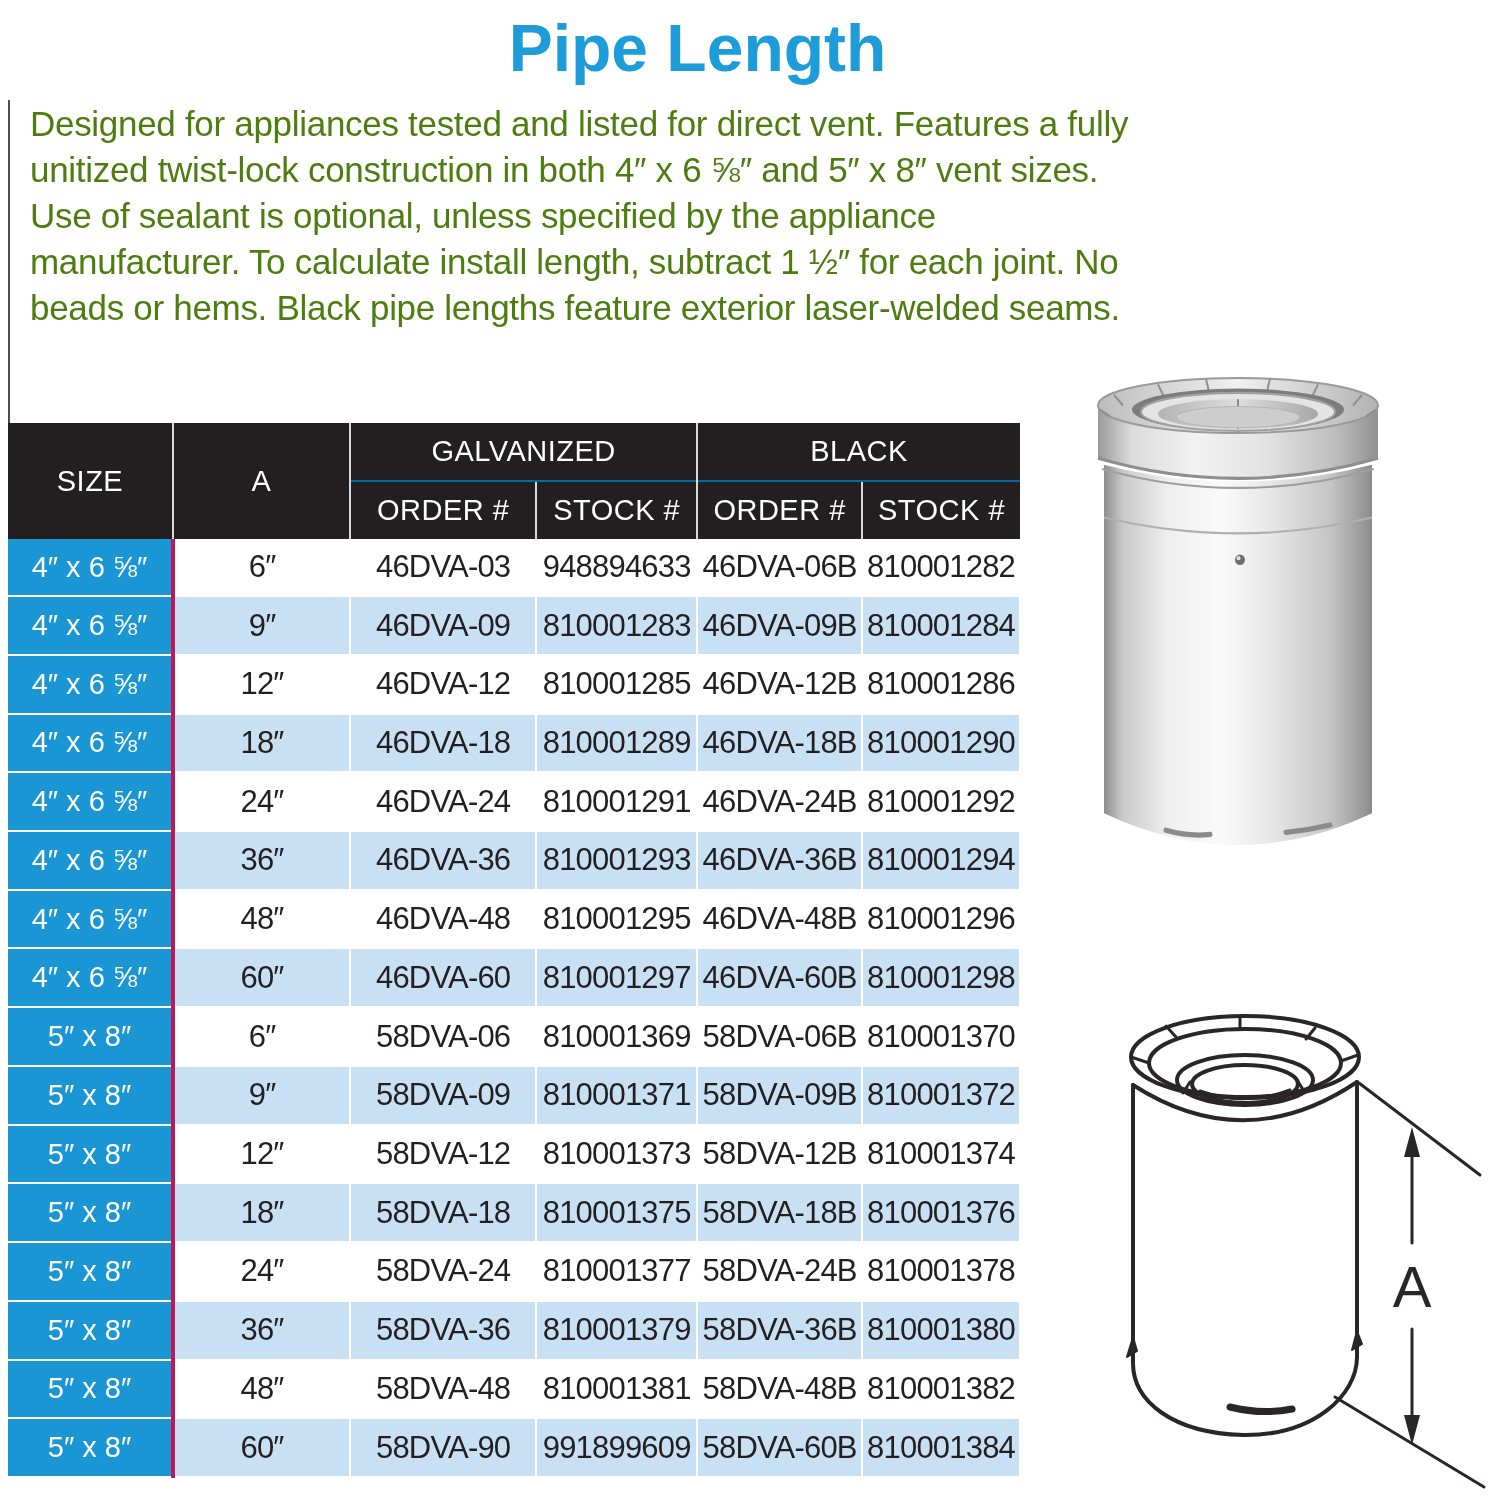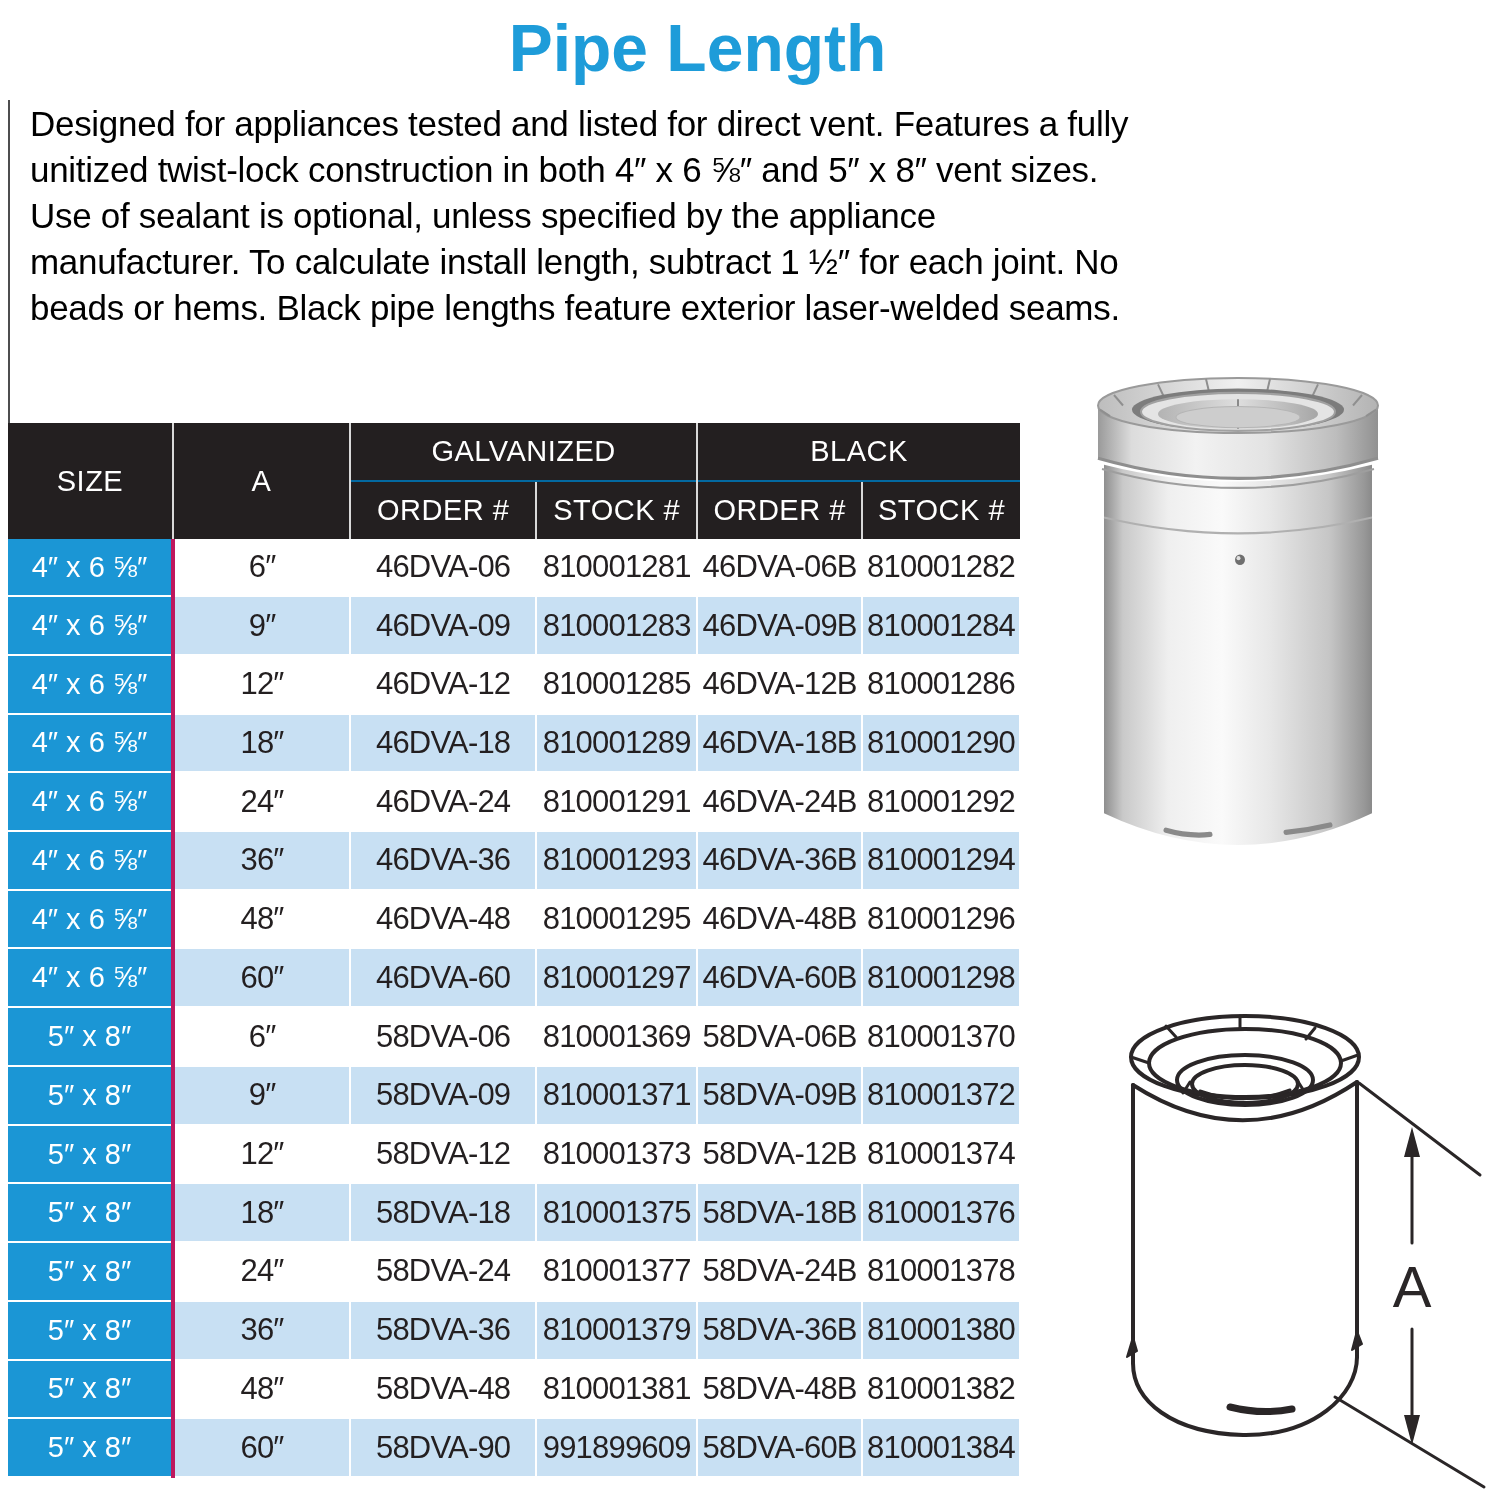--- a/index.html
+++ b/index.html
@@ -11,21 +11,21 @@
   
   .title { position:absolute; top:10px; left:0; width:1395px; text-align:center;
            font-size:66px; font-weight:600; color:#1E9CD9; letter-spacing:0px; }
 
   
   .left-rule { position:absolute; left:8px; top:100px; width:2px; height:337px;
                background:#4d4d4f; }
 
   
   .intro { position:absolute; left:30px; top:101px; width:1118px;
-           font-size:35px; line-height:46px; color:#000000; letter-spacing:-0.3px; }
+           font-size:35px; line-height:46px; color:#4d7c0f; letter-spacing:-0.3px; }
 
   
   table.spec { position:absolute; left:8px; top:423px; width:1013px; height:1055px;
                border-collapse:collapse; table-layout:fixed; }
   table.spec th, table.spec td { text-align:center; vertical-align:middle; overflow:hidden; white-space:nowrap; }
 
   thead th { background:#231F20; color:#ffffff; font-weight:normal;
              font-size:29px; height:58px; letter-spacing:0.5px; }
   thead tr th + th { border-left:2px solid #d9d9d9; }
   thead tr.subrow th { border-top:2px solid #0369a1; }
@@ -79,22 +79,22 @@
         <th>ORDER #</th>
         <th>STOCK #</th>
         <th>ORDER #</th>
         <th>STOCK #</th>
       </tr>
     </thead>
     <tbody>
         <tr>
       <td class="size-cell">4″ x 6 ⅝″</td>
       <td>6″</td>
-      <td>46DVA-06</td>
-      <td>810001281</td>
+      <td>46DVA-03</td>
+      <td>948894633</td>
       <td>46DVA-06B</td>
       <td>810001282</td>
     </tr>
         <tr>
       <td class="size-cell">4″ x 6 ⅝″</td>
       <td>9″</td>
       <td>46DVA-09</td>
       <td>810001283</td>
       <td>46DVA-09B</td>
       <td>810001284</td>

